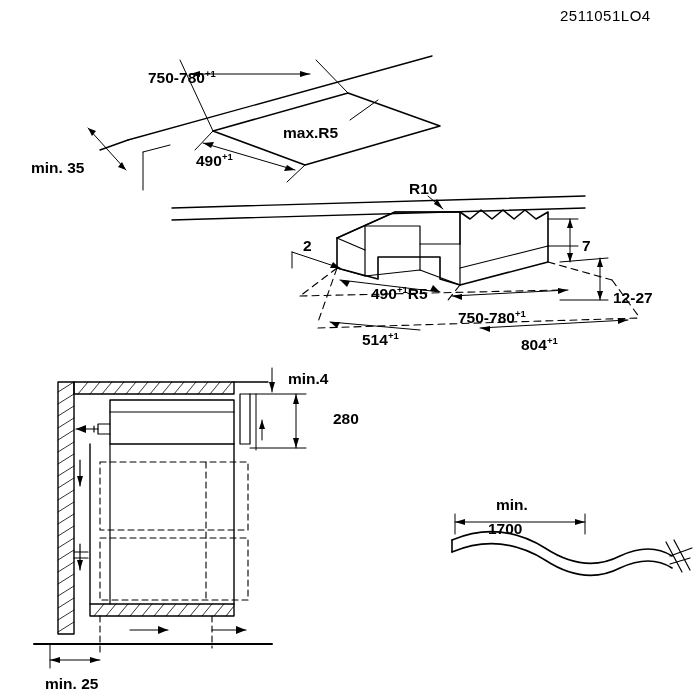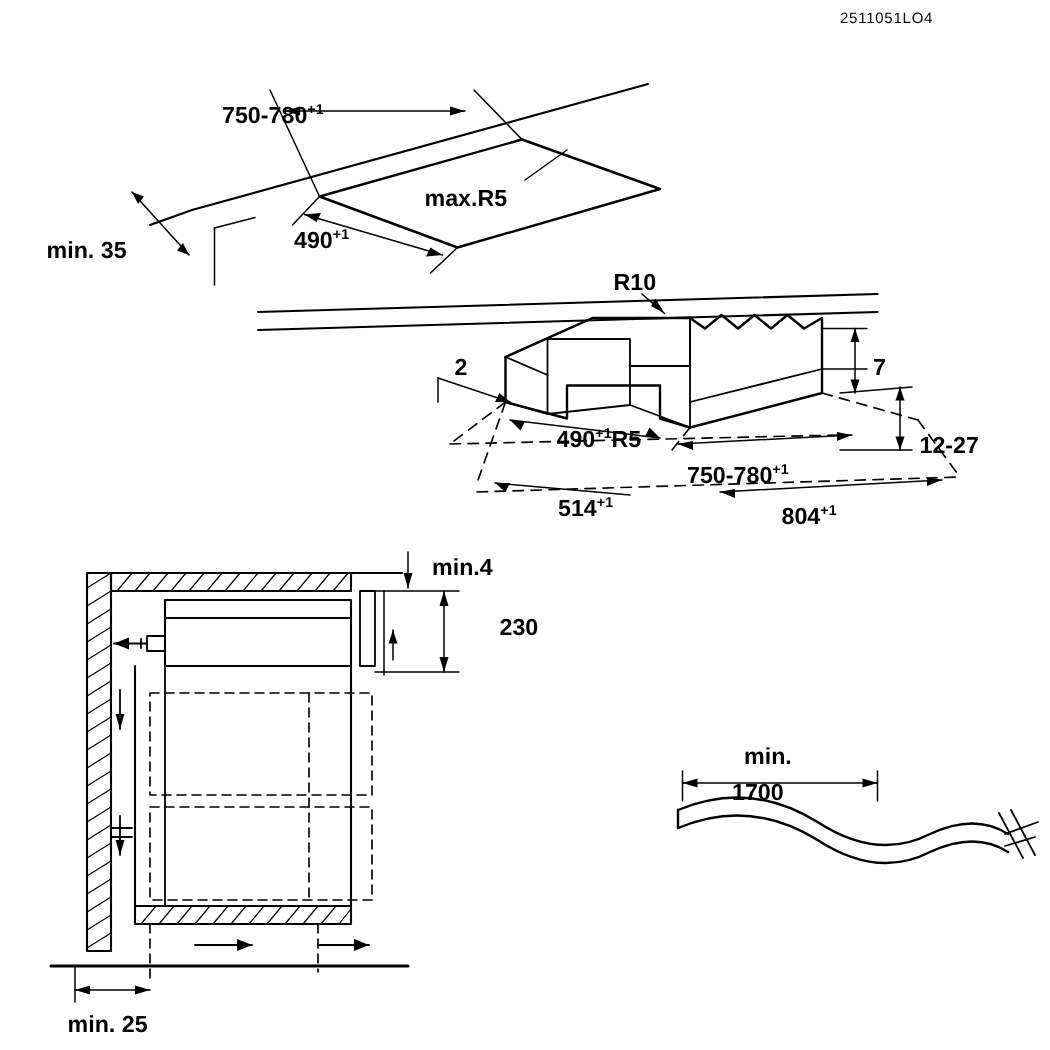--- a/index.html
+++ b/index.html
@@ -22,21 +22,21 @@
     top: 0;
   }
   .lbl {
     position: absolute;
     white-space: nowrap;
     font-family: "Liberation Sans", sans-serif;
     color: #000;
     line-height: 1;
   }
   .doc-code {
-    font-size: 10px;
+    font-size: 15px;
     letter-spacing: 0.5px;
   }
   .dim {
     font-size: 15.5px;
     font-weight: bold;
   }
   .sup {
     font-size: 9.5px;
     vertical-align: super;
     font-weight: bold;
@@ -268,23 +268,23 @@
   <div class="lbl dim" style="left:283px; top:125px;">max.R5</div>
   <div class="lbl dim" style="left:196px; top:152px;"><span>490</span><span class="sup">+1</span></div>
   <div class="lbl dim" style="left:31px; top:160px;">min. 35</div>
 
   <div class="lbl dim" style="left:409px; top:181px;">R10</div>
   <div class="lbl dim" style="left:303px; top:238px;">2</div>
   <div class="lbl dim" style="left:582px; top:238px;">7</div>
   <div class="lbl dim" style="left:613px; top:275px;margin-top:15px;">12-27</div>
   <div class="lbl dim" style="left:371px; top:285px;"><span>490</span><span class="sup">+1</span><span>R5</span></div>
   <div class="lbl dim" style="left:458px; top:309px;"><span>750-780</span><span class="sup">+1</span></div>
-  <div class="lbl dim" style="left:372px; top:331px;"><span>514</span><span class="sup">+1</span></div>
+  <div class="lbl dim" style="left:362px; top:331px;"><span>514</span><span class="sup">+1</span></div>
   <div class="lbl dim" style="left:521px; top:336px;"><span>804</span><span class="sup">+1</span></div>
 
   <div class="lbl dim" style="left:288px; top:371px;">min.4</div>
-  <div class="lbl dim" style="left:333px; top:411px;">230</div>
+  <div class="lbl dim" style="left:333px; top:411px;">280</div>
   <div class="lbl dim" style="left:45px; top:676px;">min. 25</div>
 
   <div class="lbl dim" style="left:496px; top:497px;">min.</div>
   <div class="lbl dim" style="left:488px; top:521px;">1700</div>
 
 </div>
 
 </body></html>

